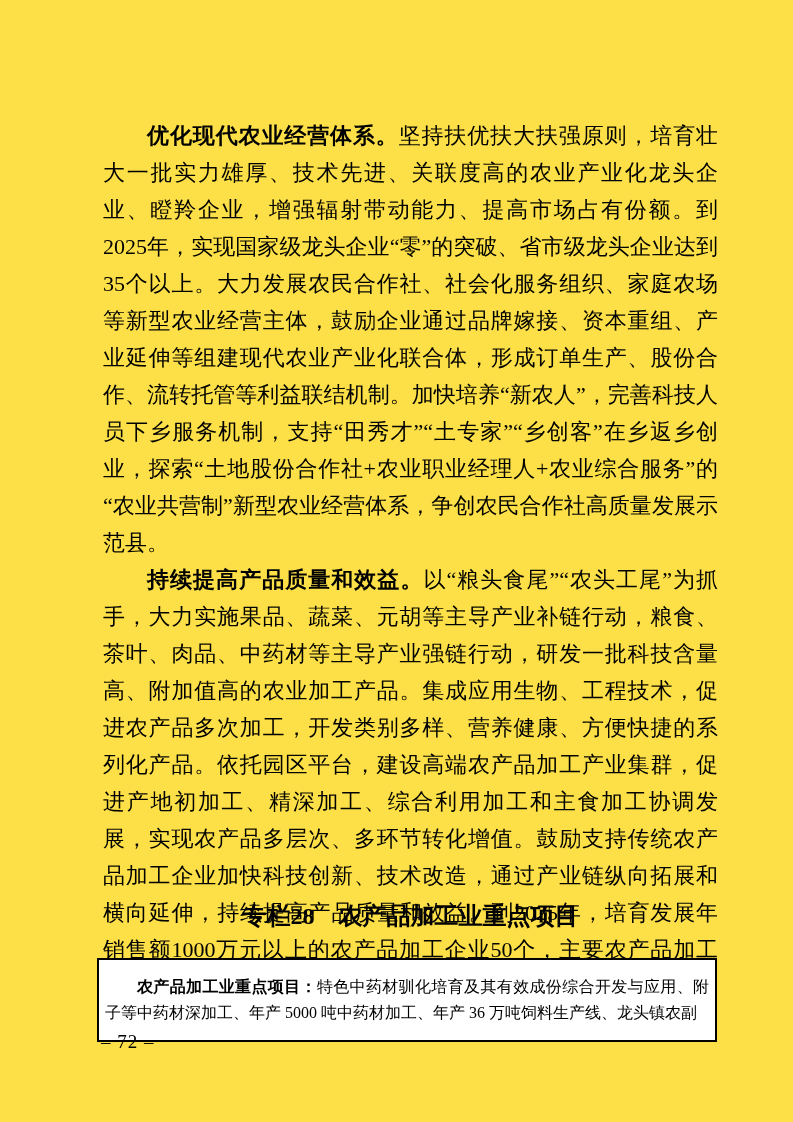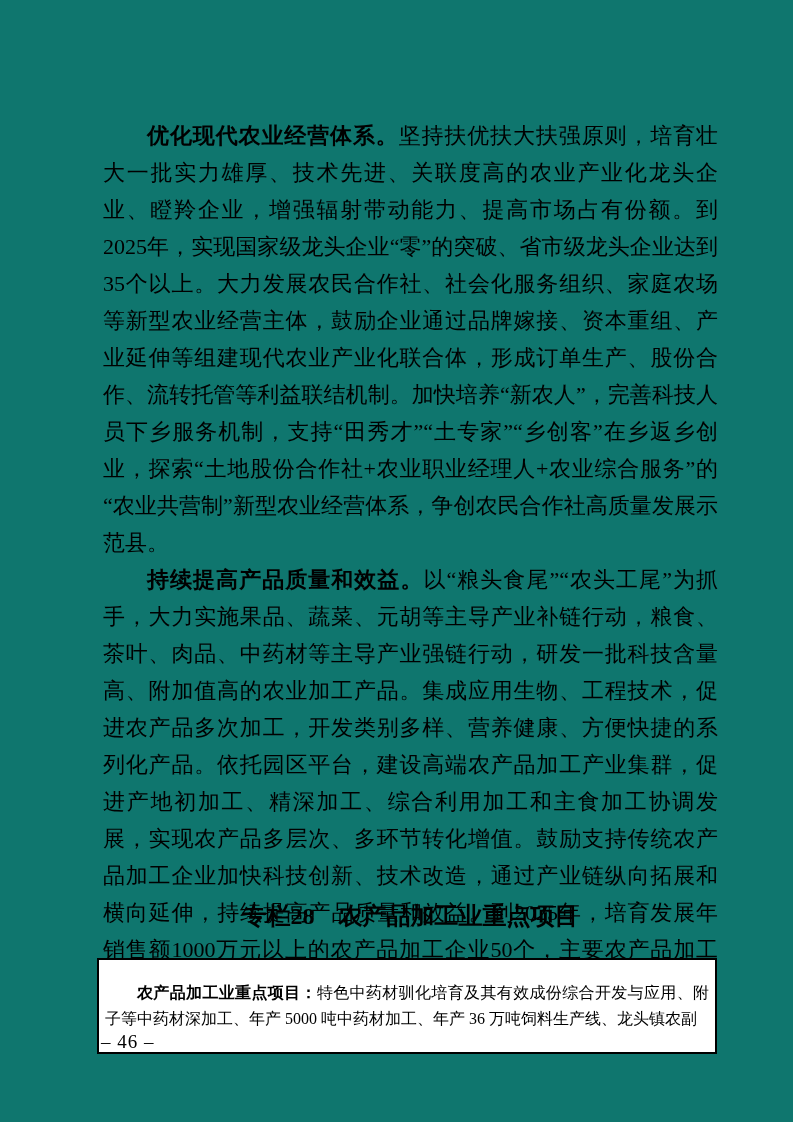--- a/index.html
+++ b/index.html
@@ -4,21 +4,21 @@
 <style>
   html, body {
     margin: 0;
     padding: 0;
     background: #ffffff;
   }
   .page {
     position: relative;
     width: 793px;
     height: 1122px;
-    background: #0f766e;
+    background: #fde047;
     color: #000000;
     font-family: "Liberation Serif", "DejaVu Serif", serif;
     overflow: hidden;
   }
   .content {
     position: absolute;
     left: 103px;
     top: 117px;
     width: 615px;
   }
@@ -45,21 +45,21 @@
     text-align: center;
     white-space: pre;
   }
   .panel-box {
     position: absolute;
     left: 97px;
     top: 958px;
     width: 620px;
     box-sizing: border-box;
     border: 2px solid #000000;
-    padding: 20px 6px;
+    padding: 14px 6px;
     background: #ffffff;
   }
   .box-para {
     margin: 0;
     font-size: 16px;
     line-height: 26px;
     text-align: justify;
     text-indent: 2em;
   }
   .page-number {
@@ -80,15 +80,15 @@
     <p class="para"><span class="lead">优化现代农业经营体系。</span><span>坚持扶优扶大扶强原则，培育壮大一批实力雄厚、技术先进、关联度高的农业产业化龙头企业、瞪羚企业，增强辐射带动能力、提高市场占有份额。到2025年，实现国家级龙头企业“零”的突破、省市级龙头企业达到35个以上。大力发展农民合作社、社会化服务组织、家庭农场等新型农业经营主体，鼓励企业通过品牌嫁接、资本重组、产业延伸等组建现代农业产业化联合体，形成订单生产、股份合作、流转托管等利益联结机制。加快培养“新农人”，完善科技人员下乡服务机制，支持“田秀才”“土专家”“乡创客”在乡返乡创业，探索“土地股份合作社+农业职业经理人+农业综合服务”的“农业共营制”新型农业经营体系，争创农民合作社高质量发展示范县。</span></p>
     <p class="para"><span class="lead">持续提高产品质量和效益。</span><span>以“粮头食尾”“农头工尾”为抓手，大力实施果品、蔬菜、元胡等主导产业补链行动，粮食、茶叶、肉品、中药材等主导产业强链行动，研发一批科技含量高、附加值高的农业加工产品。集成应用生物、工程技术，促进农产品多次加工，开发类别多样、营养健康、方便快捷的系列化产品。依托园区平台，建设高端农产品加工产业集群，促进产地初加工、精深加工、综合利用加工和主食加工协调发展，实现农产品多层次、多环节转化增值。鼓励支持传统农产品加工企业加快科技创新、技术改造，通过产业链纵向拓展和横向延伸，持续提高产品质量和效益。到2025年，培育发展年销售额1000万元以上的农产品加工企业50个，主要农产品加工转化率稳定到75%。</span></p>
   </div>
 
   <h3 class="panel-title">专栏28　农产品加工业重点项目</h3>
 
   <div class="panel-box">
     <p class="box-para"><span class="lead">农产品加工业重点项目：</span><span>特色中药材驯化培育及其有效成份综合开发与应用、附子等中药材深加工、年产 5000 吨中药材加工、年产 36 万吨饲料生产线、龙头镇农副</span></p>
   </div>
 
-  <div class="page-number">– 46 –</div>
+  <div class="page-number">– 72 –</div>
 
 </div>
 
 </body></html>

